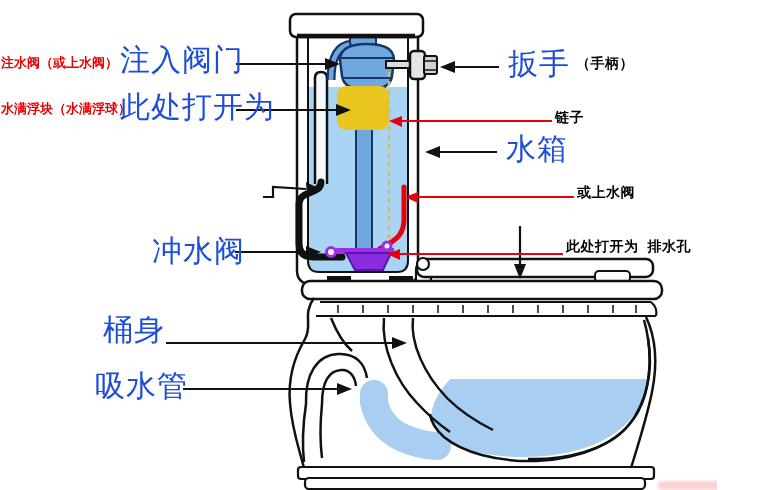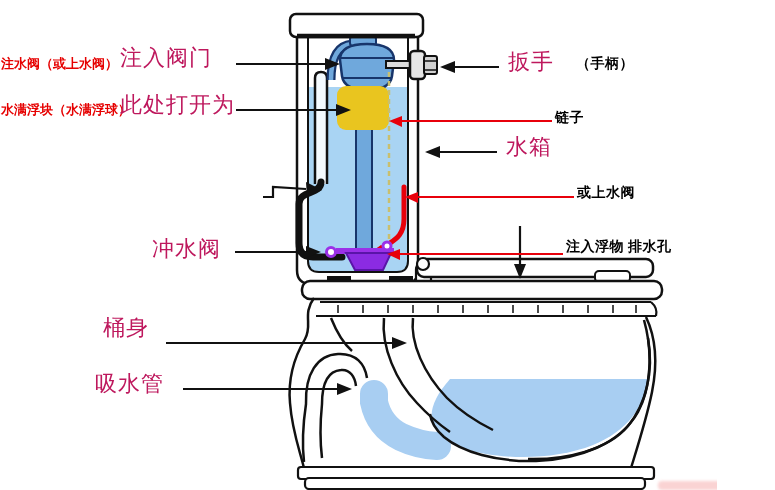--- a/index.html
+++ b/index.html
@@ -1,20 +1,20 @@
 <!DOCTYPE html>
 <html><head>
 <meta charset="utf-8">
 <style>
   html,body{margin:0;padding:0;background:#fff;}
   .stage{position:relative;width:717px;height:490px;background:#ffffff;overflow:hidden;
-         font-family:Liberation Serif, serif;}
+         font-family:Liberation Mono, monospace;}
   .stage svg{position:absolute;left:0;top:0;}
   .lbl{position:absolute;line-height:1;white-space:nowrap;}
-  .blk{color:#be185d;font-size:22px;font-weight:500;letter-spacing:1px;}
+  .blk{color:#1d4ed8;font-size:30px;font-weight:500;letter-spacing:1px;}
   .red13{color:#e60000;font-size:13px;font-weight:bold;}
   .red14{color:#000000;font-size:14px;font-weight:bold;letter-spacing:.5px;}
   .watermark{position:absolute;left:658px;top:481px;width:108px;height:9px;
              background:rgba(240,130,130,.35);border-radius:4px;filter:blur(1.5px);}
 </style>
 </head>
 <body>
 
 <div class="stage">
 
@@ -149,18 +149,18 @@
   <div class="lbl red13" style="left:1px;top:57px">注水阀（或上水阀）</div>
   <div class="lbl blk" style="left:120px;top:47px">注入阀门</div>
   <div class="lbl red13" style="left:1px;top:103px">水满浮块（水满浮球）</div>
   <div class="lbl blk" style="left:120px;top:94px">此处打开为</div>
   <div class="lbl blk" style="left:152px;top:238px">冲水阀</div>
   <div class="lbl blk" style="left:508px;top:51px">扳手</div>
   <div class="lbl red14" style="left:576px;top:57px">（手柄）</div>
   <div class="lbl red14" style="left:555px;top:111px">链子</div>
   <div class="lbl blk" style="left:506px;top:136px">水箱</div>
   <div class="lbl red14" style="left:577px;top:186px">或上水阀</div>
-  <div class="lbl red14" style="left:566px;top:240px">注入浮物 排水孔</div>
+  <div class="lbl red14" style="left:566px;top:240px">此处打开为 排水孔</div>
   <div class="lbl blk" style="left:103px;top:317px">桶身</div>
   <div class="lbl blk" style="left:95px;top:373px">吸水管</div>
 
   <div class="watermark"></div>
 </div>
 
 </body></html>

